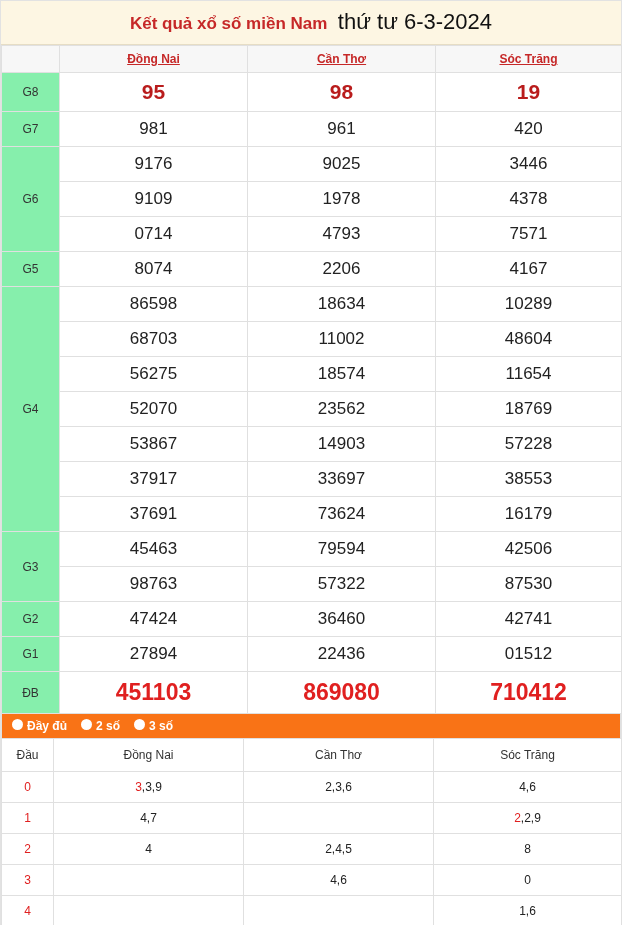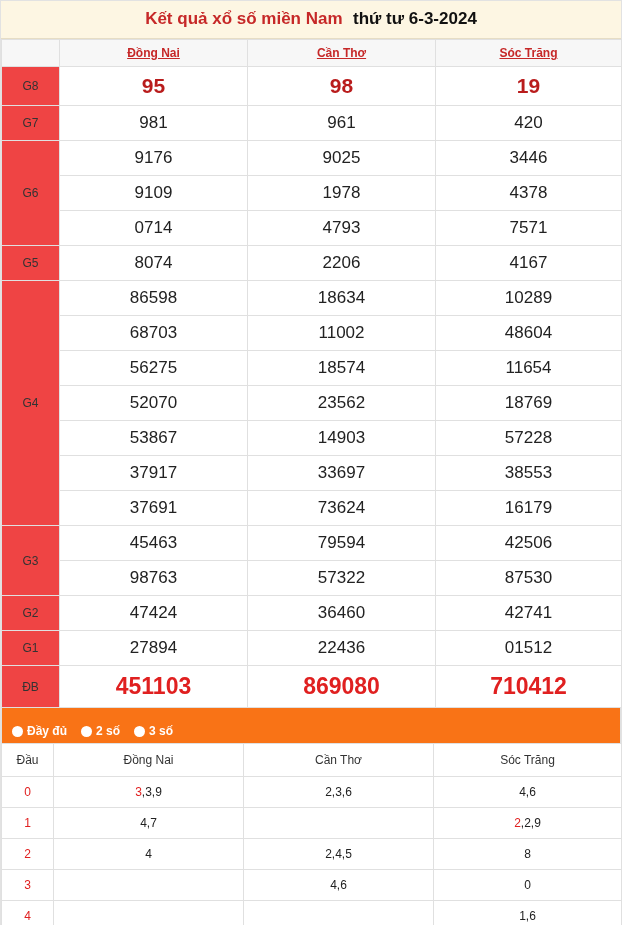--- a/index.html
+++ b/index.html
@@ -27,22 +27,22 @@
     padding: 8px 4px 9px 4px;
     white-space: nowrap;
   }
   .header .title {
     color: #c62828;
     font-weight: bold;
     font-size: 17px;
   }
   .header .date {
     color: #111111;
-    font-weight: bold;
-    font-size: 17px;
+    font-weight: normal;
+    font-size: 22px;
     margin-left: 6px;
   }
   
   table.results {
     width: 100%;
     border-collapse: collapse;
     table-layout: fixed;
   }
   table.results col.c0 { width: 58px; }
   table.results col.c1 { width: 188px; }
@@ -57,21 +57,21 @@
     background: #f7f7f7;
     padding: 6px 2px;
     font-size: 12px;
     font-weight: bold;
   }
   table.results thead th.prov {
     color: #c62828;
     text-decoration: underline;
   }
   table.results td.glabel {
-    background: #ef4444;
+    background: #86efac;
     font-size: 12px;
     color: #333333;
     font-weight: normal;
     width: 58px;
   }
   table.results td.num {
     font-size: 17px;
     color: #222222;
     padding: 6px 2px;
     height: 22px;
@@ -96,25 +96,24 @@
     align-items: center;
     gap: 14px;
     padding: 5px 10px;
     font-size: 12px;
     font-weight: bold;
     border-left: 1px solid #e0e0e0;
     border-right: 1px solid #e0e0e0;
   }
   .filteropt {
     display: flex;
-    align-items: center;
+    align-items: flex-start;
     gap: 4px;
     cursor: pointer;
     white-space: nowrap;
-    margin-top: 11px;
   }
   .radio {
     width: 11px;
     height: 11px;
     border-radius: 50%;
     background: #ffffff;
     display: inline-block;
     flex: none;
   }
   

